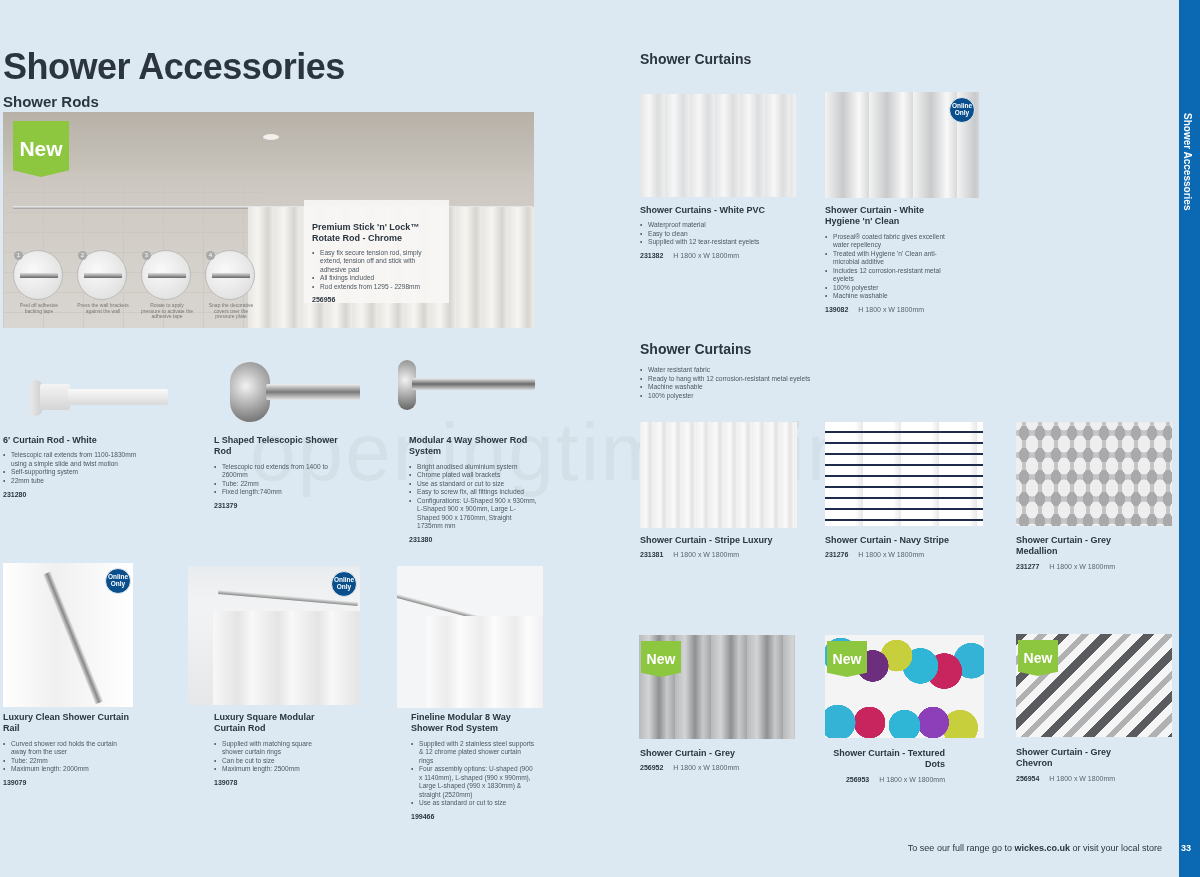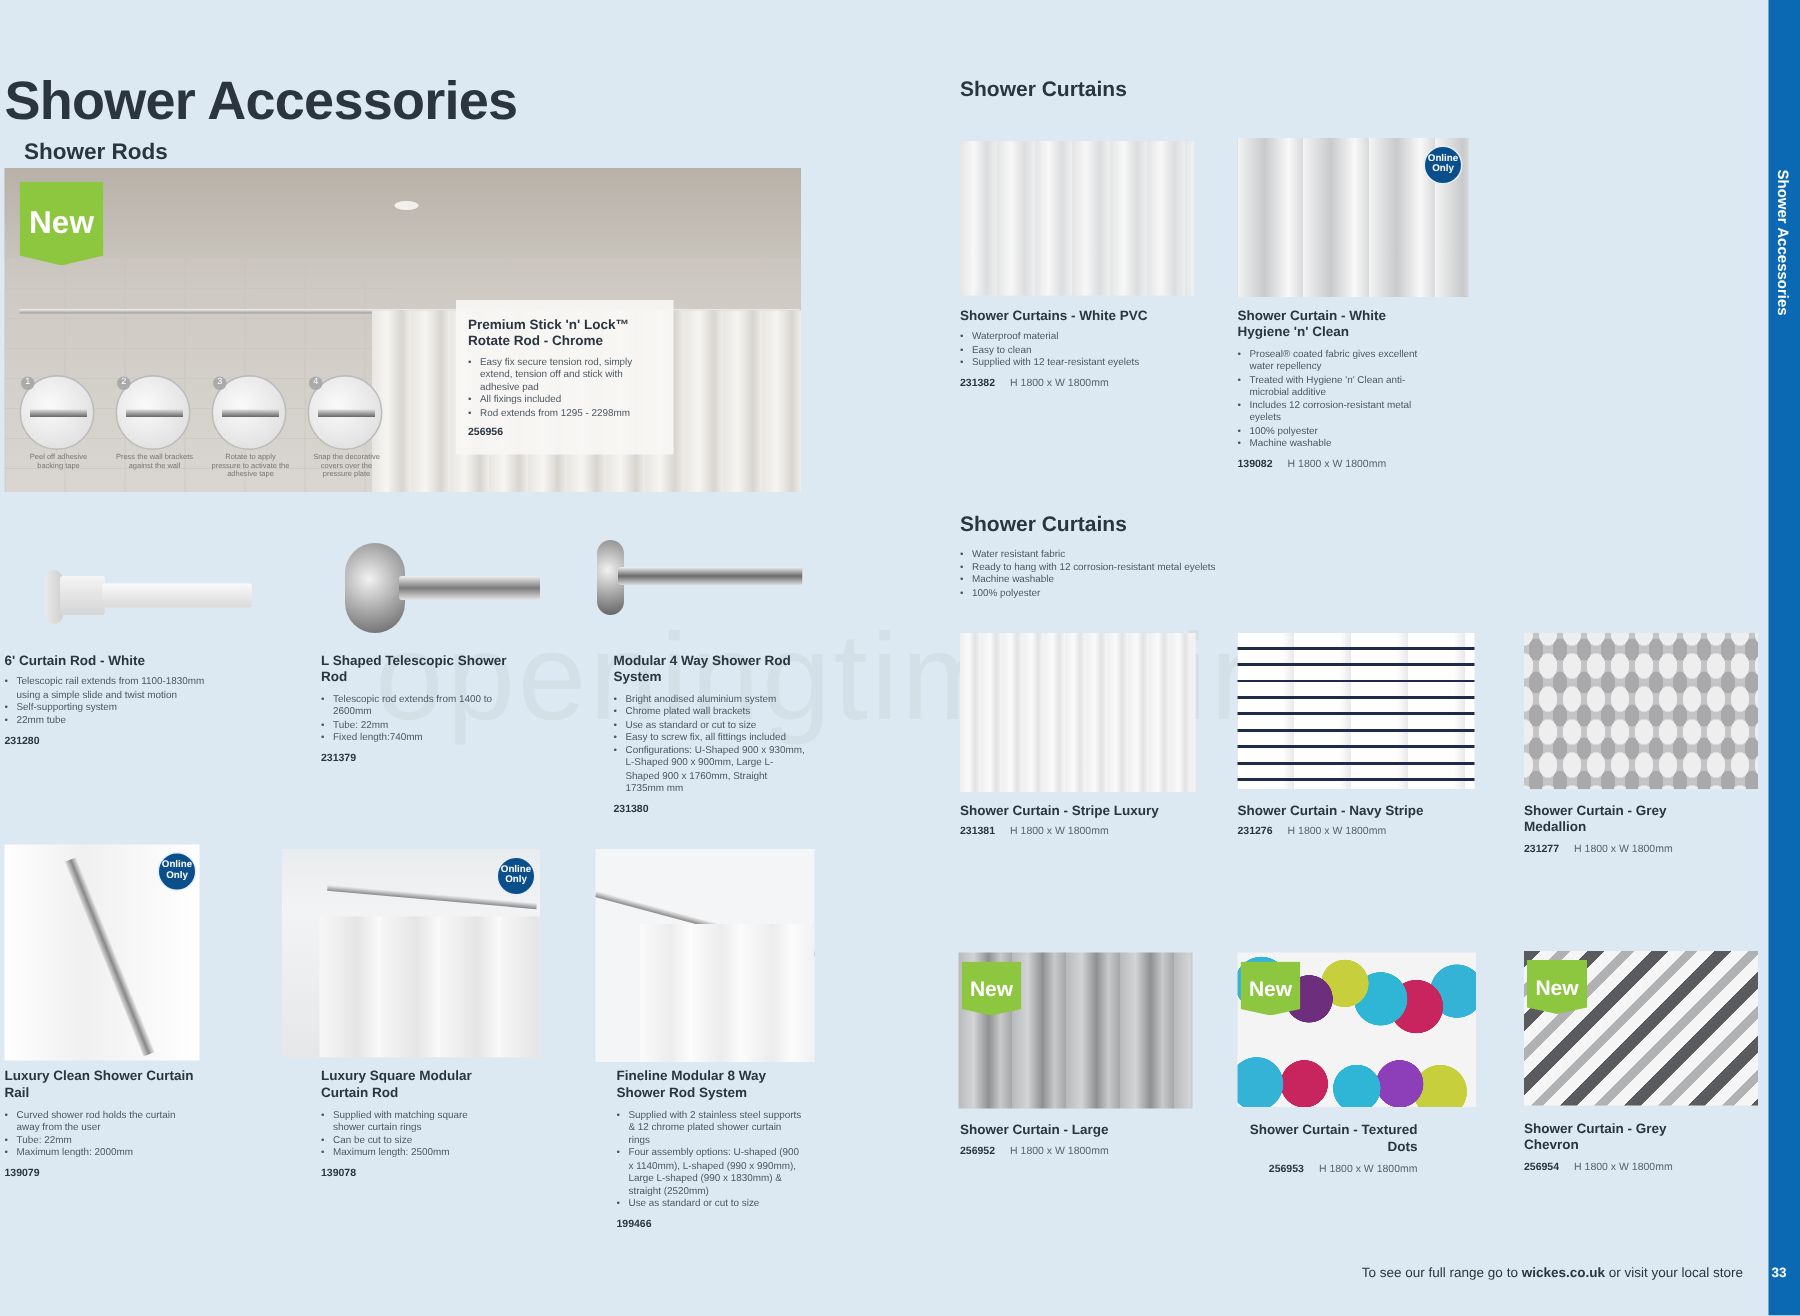--- a/index.html
+++ b/index.html
@@ -26,21 +26,21 @@
     background-image: linear-gradient(#c9c5be 1px, transparent 1px), linear-gradient(90deg, #c9c5be 1px, transparent 1px);
     background-size: 40px 20px; opacity:0.6; }
   .hero .curtain { position:absolute; left:245px; top:95px; width:286px; height:121px;
     background: repeating-linear-gradient(90deg, #e8e6e2 0px, #f6f5f2 10px, #d8d5d0 20px, #efede9 26px); }
   .hero .steps { position:absolute; left:10px; top:138px; display:flex; gap:12px; }
   .hero .step { width:52px; text-align:center; }
   .hero .step .circle { width:50px; height:50px; border-radius:50%; background: radial-gradient(circle at 40% 40%, #fafafa, #d9d9d9); border:1px solid #bbb; position:relative; }
   .hero .step .circle::after { content:""; position:absolute; left:6px; top:22px; width:38px; height:5px; background: linear-gradient(180deg,#ddd,#666); }
   .hero .step .cap { font-size:5px; color:#777; margin-top:3px; line-height:1.1; }
   .hero .num { position:absolute; left:0; top:0; font-size:6px; color:#fff; background:#aaa; border-radius:50%; width:9px; height:9px; text-align:center; line-height:9px; }
-  .hero-card { position:absolute; left:301px; top:88px; width:145px; height:103px; background: rgba(247,246,244,0.93); padding:11px 8px; }
+  .hero-card { position:absolute; left:301px; top:88px; width:145px; height:103px; background: rgba(247,246,244,0.93); padding:22px 8px; }
   .hero-card .t { font-size:9px; font-weight:bold; color:#2a3540; line-height:1.2; }
   .hero-card ul { margin-top:5px; }
   .hero-card li, .prod li { list-style:none; position:relative; padding-left:8px; font-size:6.6px; line-height:1.3; color:#4d5760; }
   .hero-card li::before, .prod li::before { content:"•"; position:absolute; left:0; top:0; }
   .hero-card .code { font-size:7px; font-weight:bold; margin-top:5px; color:#2a3540; }
 
   
   .badge-new { position:absolute; background:#8dc63f; color:#fff; font-weight:bold; display:flex; align-items:center; justify-content:center;
     clip-path: polygon(0 0, 100% 0, 100% 88%, 50% 100%, 0 88%); }
   .badge-new.large { left:10px; top:9px; width:56px; height:56px; font-size:21px; }
@@ -104,21 +104,21 @@
 
   .footer { right: 38px; top: 843px; font-size: 9px; color:#2a3540; }
   .footer b { font-weight: bold; }
 </style>
 </head>
 <body>
 
 <div class="abs watermark">openingtimes.in</div>
 
 <h1 class="abs page-title">Shower Accessories</h1>
-<h2 class="abs section-title" style="left:16px;top:93px;text-align:center;">Shower Rods</h2>
+<h2 class="abs section-title" style="left:3px;top:93px;text-align:center;">Shower Rods</h2>
 
 <div class="abs hero">
   <div class="ceiling"></div>
   <div class="light"></div>
   <div class="tiles"></div>
   <div class="rodline"></div>
   <div class="curtain"></div>
   <div class="badge-new large">New</div>
   <div class="steps">
     <div class="step">
@@ -309,21 +309,21 @@
   <div class="badge-new small">New</div>
 </div>
 <div class="img c-dots" style="left:825px;top:635px;width:159px;height:103px;">
   <div class="badge-new small">New</div>
 </div>
 <div class="img c-chev" style="left:1016px;top:634px;width:156px;height:103px;">
   <div class="badge-new small">New</div>
 </div>
 
 <div class="prod" style="left:640px;top:748px;width:160px;">
-  <div class="name">Shower Curtain - Large</div>
+  <div class="name">Shower Curtain - Grey</div>
   <div class="code-line"><b>256952</b><span class="dim">H 1800 x W 1800mm</span></div>
 </div>
 <div class="prod" style="left:825px;top:748px;width:120px;text-align:right;">
   <div class="name">Shower Curtain - Textured Dots</div>
   <div class="code-line"><b>256953</b><span class="dim">H 1800 x W 1800mm</span></div>
 </div>
 <div class="prod" style="left:1016px;top:747px;width:110px;">
   <div class="name">Shower Curtain - Grey Chevron</div>
   <div class="code-line"><b>256954</b><span class="dim">H 1800 x W 1800mm</span></div>
 </div>

